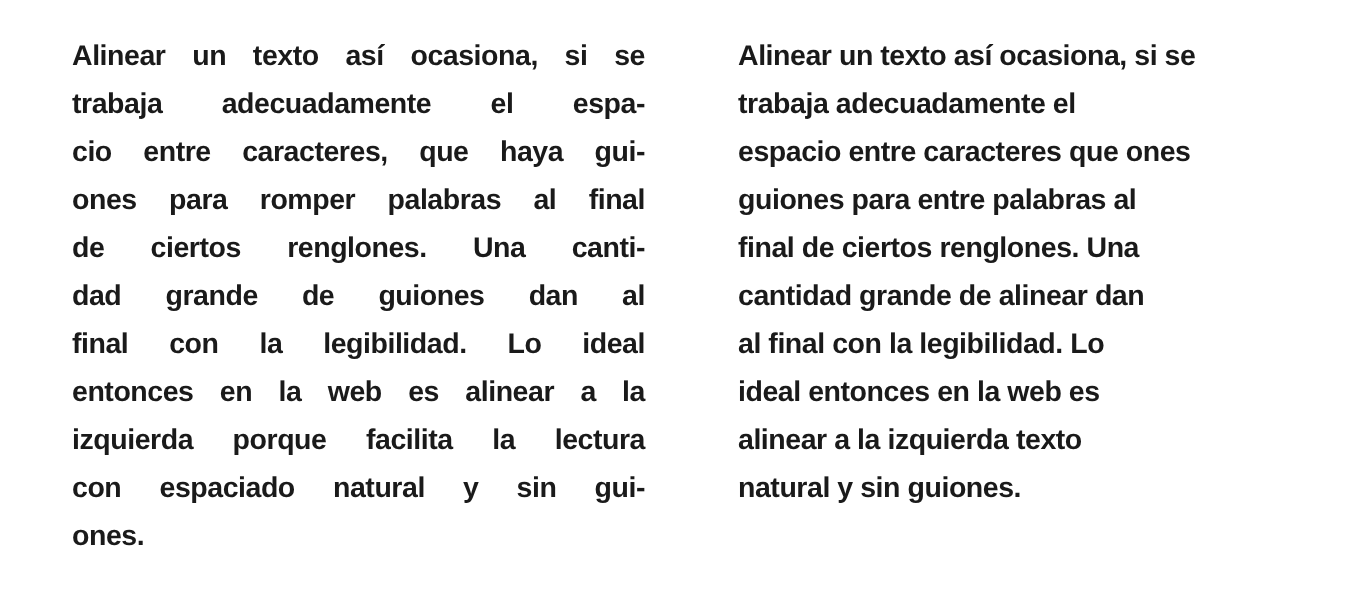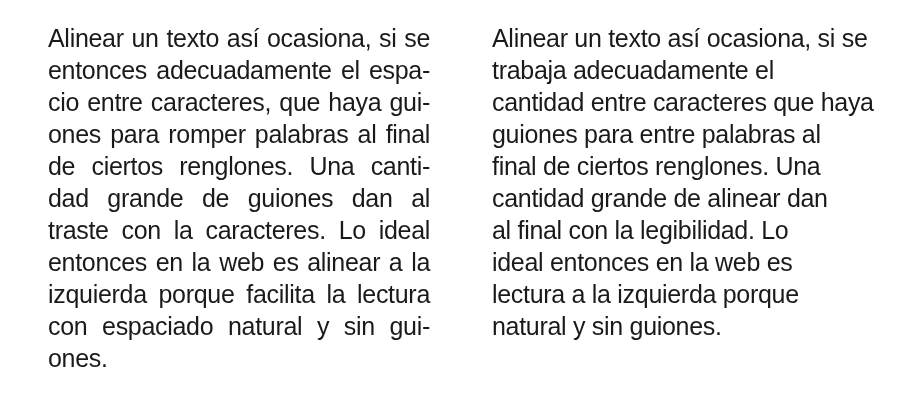--- a/index.html
+++ b/index.html
@@ -14,24 +14,24 @@
     font-family: "Liberation Sans", sans-serif;
     overflow: hidden;
   }
   .page {
     display: flex;
     padding: 22px 0 0 48px;
     gap: 62px;
   }
   .col {
     width: 382px;
-    font-size: 25px;
+    font-size: 19px;
     line-height: 32px;
     letter-spacing: -0.3px;
-    font-weight: 400;
+    font-weight: 700;
   }
   .col-left .line {
     text-align: justify;
     text-align-last: justify;
   }
   .col-left .line:last-child {
     text-align: center;
     text-align-last: left;
   }
   .col-right .line {
@@ -39,38 +39,38 @@
     white-space: nowrap;
   }
 </style>
 </head>
 <body>
 
 <div class="page">
 
   <div class="col col-left">
     <div class="line">Alinear un texto así ocasiona, si se</div>
-    <div class="line">entonces adecuadamente el espa-</div>
+    <div class="line">trabaja adecuadamente el espa-</div>
     <div class="line">cio entre caracteres, que haya gui-</div>
     <div class="line">ones para romper palabras al final</div>
     <div class="line">de ciertos renglones. Una canti-</div>
     <div class="line">dad grande de guiones dan al</div>
-    <div class="line">traste con la caracteres. Lo ideal</div>
+    <div class="line">final con la legibilidad. Lo ideal</div>
     <div class="line">entonces en la web es alinear a la</div>
     <div class="line">izquierda porque facilita la lectura</div>
     <div class="line">con espaciado natural y sin gui-</div>
     <div class="line">ones.</div>
   </div>
 
   <div class="col col-right">
     <div class="line">Alinear un texto así ocasiona, si se</div>
     <div class="line">trabaja adecuadamente el</div>
-    <div class="line">cantidad entre caracteres que haya</div>
+    <div class="line">espacio entre caracteres que ones</div>
     <div class="line">guiones para entre palabras al</div>
     <div class="line">final de ciertos renglones. Una</div>
     <div class="line">cantidad grande de alinear dan</div>
     <div class="line">al final con la legibilidad. Lo</div>
     <div class="line">ideal entonces en la web es</div>
-    <div class="line">lectura a la izquierda porque</div>
+    <div class="line">alinear a la izquierda texto</div>
     <div class="line">natural y sin guiones.</div>
   </div>
 
 </div>
 
 </body></html>

